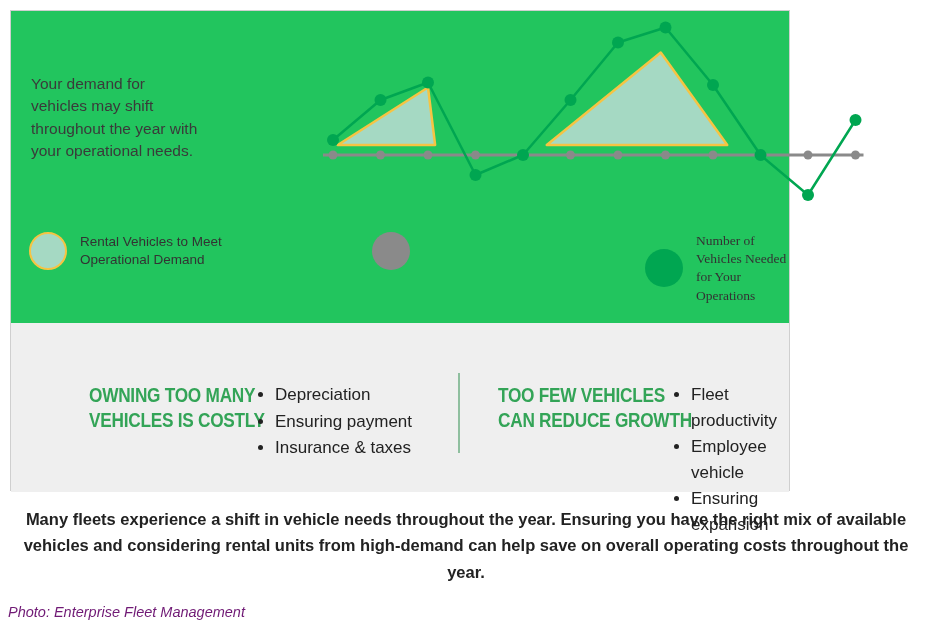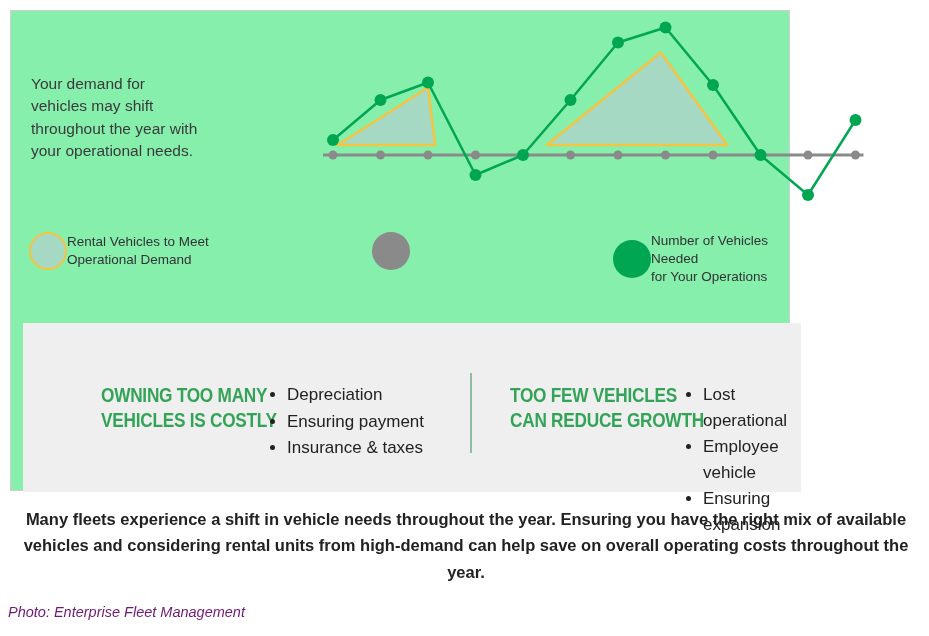--- a/index.html
+++ b/index.html
@@ -2,38 +2,38 @@
 <html><head>
 <meta charset="utf-8">
 <style>
   html,body{margin:0;padding:0;background:#ffffff;}
   body{
     width:929px;height:636px;position:relative;overflow:hidden;
     font-family:"Liberation Sans","DejaVu Sans",sans-serif;color:#333;
   }
   .card{
     position:absolute;left:10px;top:10px;width:780px;height:481px;
-    background:#86efac;border:1px solid #cfcfcf;box-sizing:border-box;
+    background:#22c55e;border:1px solid #cfcfcf;box-sizing:border-box;
   }
   .intro{
     position:absolute;left:20px;top:62px;width:225px;
     font-size:15.5px;line-height:1.45;color:#3a3a3a;white-space:pre-line;
   }
   .chart-wrap{position:absolute;left:295px;top:2px;width:585px;height:212px;}
-  .legend-item{position:absolute;top:221px;display:flex;align-items:center;}
+  .legend-item{position:absolute;top:221px;display:flex;align-items:center;gap:13px;}
   .legend-item.l0{left:18px;}
   .legend-item.l1{left:361px;}
-  .legend-item.l2{left:602px;}
+  .legend-item.l2{left:634px;font-family:Liberation Serif, serif;}
   .swatch{width:38px;height:38px;border-radius:50%;box-sizing:border-box;flex:0 0 auto;}
   .swatch.rental{background:#a5d9c3;border:2px solid #f6c443;}
   .swatch.fleet{background:#8a8a8a;}
   .swatch.demand{background:#00a651;}
   .legend-label{font-size:13.5px;line-height:1.35;color:#333;white-space:pre-line;}
   .costs-section{
-    position:absolute;left:0;top:312px;width:100%;height:169px;background:#efefef;margin-left:12px;
+    position:absolute;left:0;top:312px;width:100%;height:169px;background:#efefef;
   }
   .cost-heading{
     position:absolute;color:#33a457;font-weight:700;font-size:21px;line-height:1.18;
     letter-spacing:-0.3px;white-space:pre-line;transform:scaleX(0.82);transform-origin:0 50%;
   }
   .cost-heading.h0{left:78px;top:60px;}
   .cost-heading.h1{left:487px;top:60px;}
   .cost-bullets{
     position:absolute;margin:0;padding-left:17px;font-size:17px;line-height:1.5;color:#222;
   }
@@ -113,21 +113,21 @@
 VEHICLES IS COSTLY</div>
     <ul class="cost-bullets b0">
       <li>Depreciation</li>
       <li>Ensuring payment</li>
       <li>Insurance &amp; taxes</li>
     </ul>
     <div class="divider"></div>
     <div class="cost-heading h1">TOO FEW VEHICLES
 CAN REDUCE GROWTH</div>
     <ul class="cost-bullets b1">
-      <li>Lost operational</li>
+      <li>Fleet productivity</li>
       <li>Employee vehicle</li>
       <li>Ensuring expansion</li>
     </ul>
   </div>
 
 </div>
 
 <div class="caption">Many fleets experience a shift in vehicle needs throughout the year. Ensuring you have the right mix of available vehicles and considering rental units from high-demand can help save on overall operating costs throughout the year.</div>
 <div class="credit">Photo: Enterprise Fleet Management</div>
 

